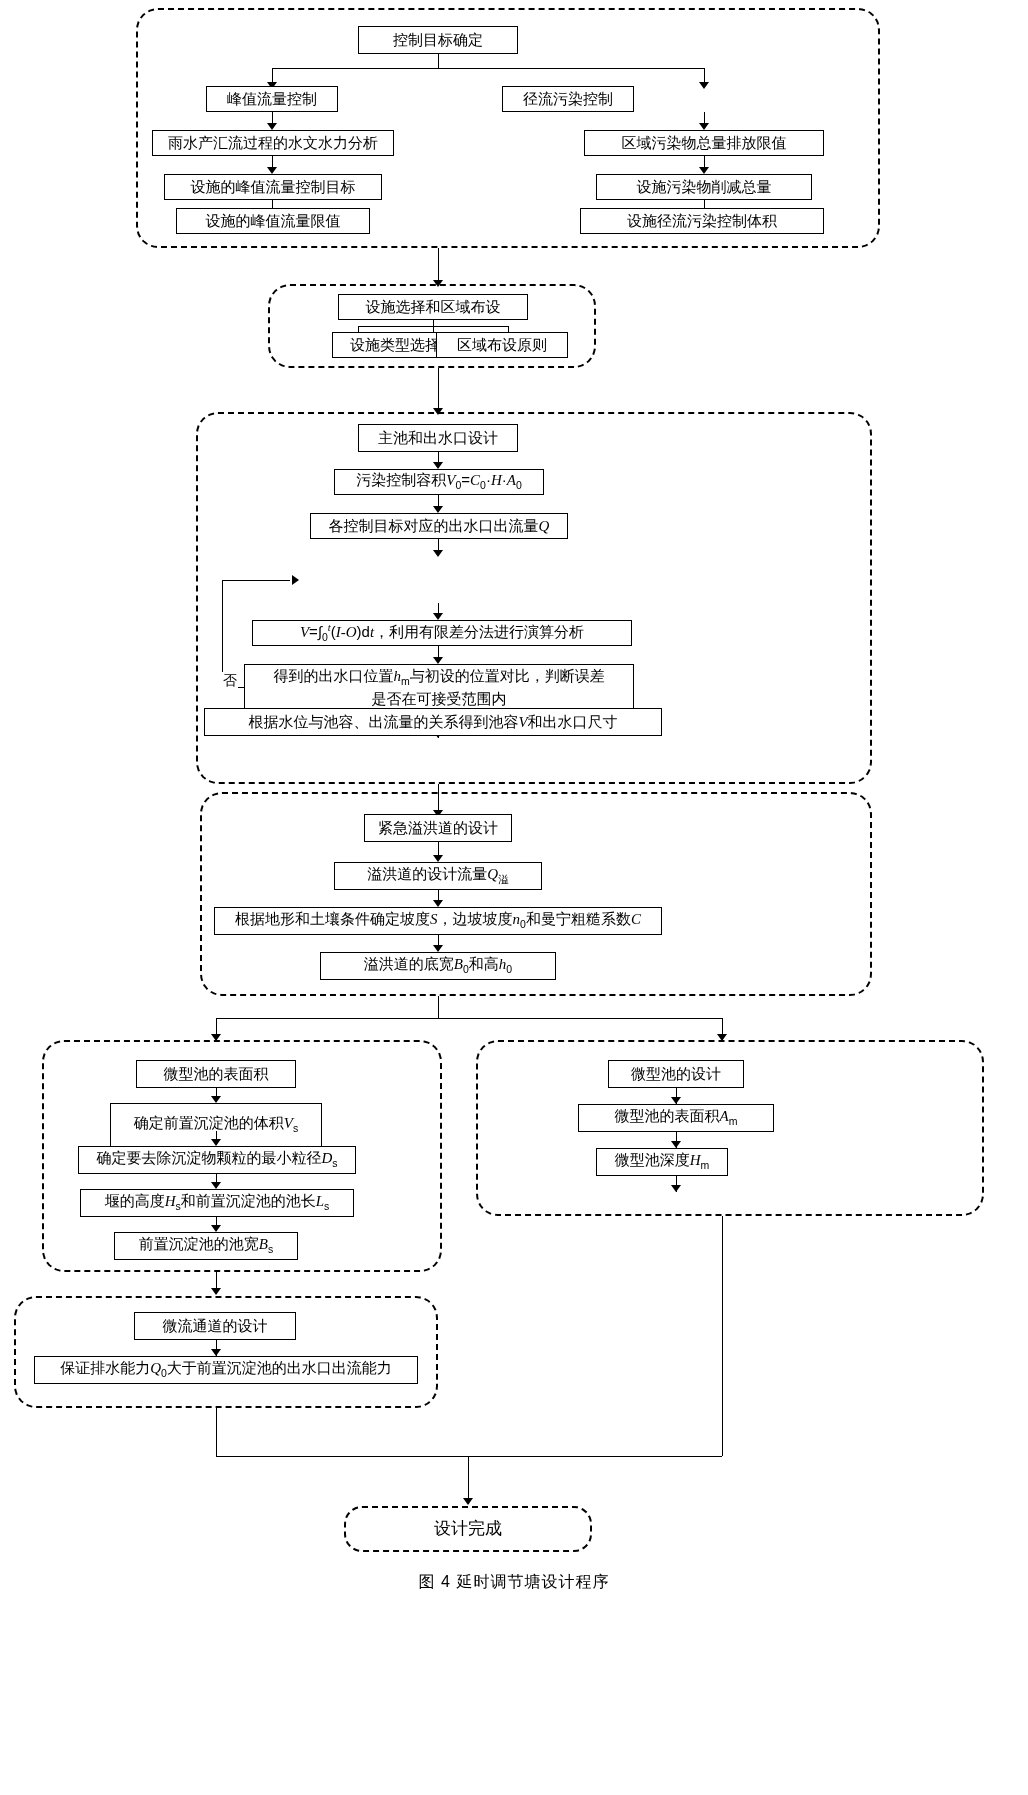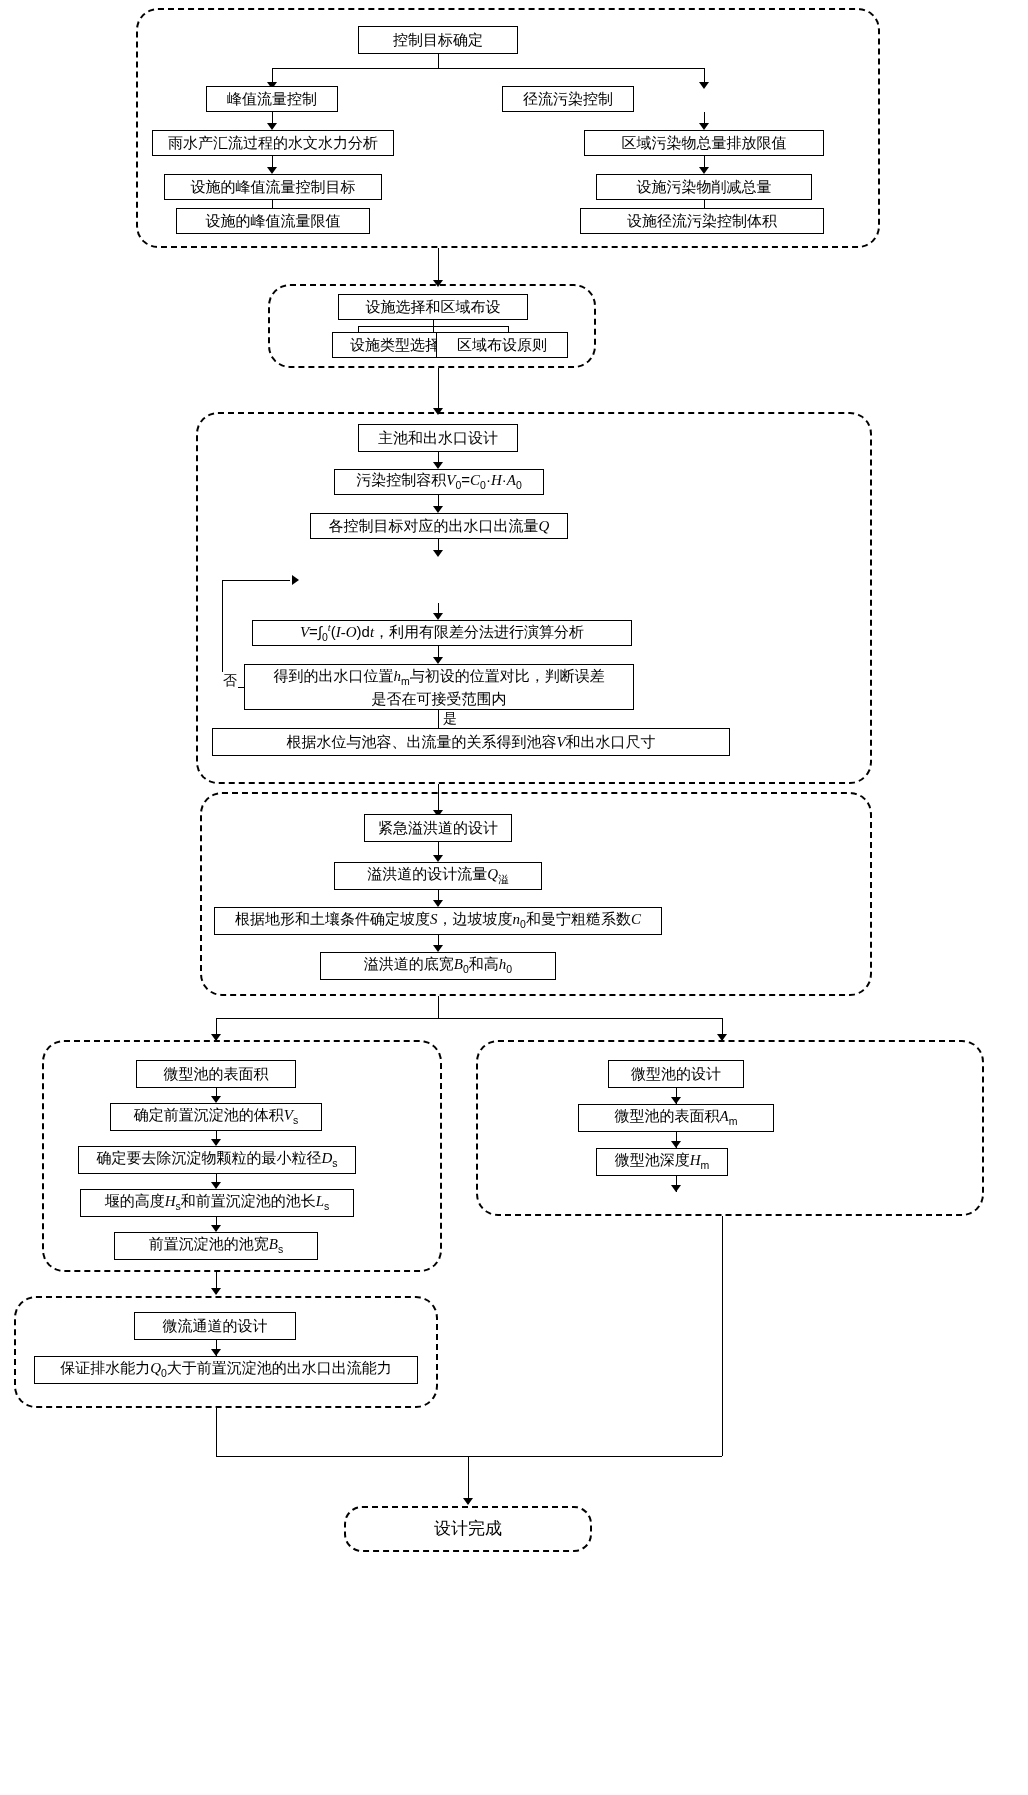--- a/index.html
+++ b/index.html
@@ -172,21 +172,21 @@
   <div class="line hline" style="left:222px; top:687px; width:22px;"></div>
   <div class="line vline" style="left:222px; top:580px; height:107px;"></div>
   <div class="line hline" style="left:222px; top:580px; width:68px;"></div>
   <div class="arrow left" style="left:292px; top:575px; transform:rotate(180deg);"></div>
   <div class="lbl" style="left:222px; top:672px;">否</div>
 
   <div class="line vline" style="left:438px; top:710px; height:28px;"></div>
   <div class="arrow" style="left:433px; top:731px;"></div>
   <div class="lbl" style="left:442px; top:710px;">是</div>
 
-  <div class="box" style="left:204px; top:728px; width:518px; height:28px;margin-left:8px;">
+  <div class="box" style="left:204px; top:708px; width:458px; height:28px;">
     <span>根据水位与池容、出流量的关系得到池容<i>V</i>和出水口尺寸</span>
   </div>
 
   <div class="line vline" style="left:438px; top:784px; height:32px;"></div>
   <div class="arrow" style="left:433px; top:810px;"></div>
 
   <div class="grp" style="left:200px; top:792px; width:672px; height:204px;"></div>
 
   <div class="box" style="left:364px; top:814px; width:148px; height:28px;">紧急溢洪道的设计</div>
   <div class="line vline" style="left:438px; top:842px; height:18px;"></div>
@@ -213,39 +213,39 @@
   <div class="line vline" style="left:216px; top:1018px; height:22px;"></div>
   <div class="line vline" style="left:722px; top:1018px; height:22px;"></div>
   <div class="arrow" style="left:211px; top:1034px;"></div>
   <div class="arrow" style="left:717px; top:1034px;"></div>
 
   <div class="grp" style="left:42px; top:1040px; width:400px; height:232px;"></div>
   <div class="box" style="left:136px; top:1060px; width:160px; height:28px;">微型池的表面积</div>
   <div class="line vline" style="left:216px; top:1088px; height:14px;"></div>
   <div class="arrow" style="left:211px; top:1096px;"></div>
 
-  <div class="box" style="left:110px; top:1103px; width:212px; height:28px;">
+  <div class="box" style="left:110px; top:1103px; width:212px; height:44px;">
     <span>确定前置沉淀池的体积<i>V</i><sub>s</sub></span>
   </div>
   <div class="line vline" style="left:216px; top:1131px; height:14px;"></div>
   <div class="arrow" style="left:211px; top:1139px;"></div>
 
   <div class="box" style="left:78px; top:1146px; width:278px; height:28px;">
     <span>确定要去除沉淀物颗粒的最小粒径<i>D</i><sub>s</sub></span>
   </div>
   <div class="line vline" style="left:216px; top:1174px; height:14px;"></div>
   <div class="arrow" style="left:211px; top:1182px;"></div>
 
   <div class="box" style="left:80px; top:1189px; width:274px; height:28px;">
     <span>堰的高度<i>H</i><sub>s</sub>和前置沉淀池的池长<i>L</i><sub>s</sub></span>
   </div>
   <div class="line vline" style="left:216px; top:1217px; height:14px;"></div>
   <div class="arrow" style="left:211px; top:1225px;"></div>
 
-  <div class="box" style="left:114px; top:1232px; width:204px; height:28px;">
+  <div class="box" style="left:114px; top:1232px; width:184px; height:28px;">
     <span>前置沉淀池的池宽<i>B</i><sub>s</sub></span>
   </div>
 
   <div class="grp" style="left:476px; top:1040px; width:508px; height:176px;"></div>
   <div class="box" style="left:608px; top:1060px; width:136px; height:28px;">微型池的设计</div>
   <div class="line vline" style="left:676px; top:1088px; height:16px;"></div>
   <div class="arrow" style="left:671px; top:1097px;"></div>
 
   <div class="box" style="left:578px; top:1104px; width:196px; height:28px;">
     <span>微型池的表面积<i>A</i><sub>m</sub></span>
@@ -272,14 +272,15 @@
   </div>
 
   <div class="line vline" style="left:216px; top:1408px; height:48px;"></div>
   <div class="line vline" style="left:722px; top:1216px; height:240px;"></div>
   <div class="line hline" style="left:216px; top:1456px; width:506px;"></div>
   <div class="line vline" style="left:468px; top:1456px; height:48px;"></div>
   <div class="arrow" style="left:463px; top:1498px;"></div>
 
   <div class="box dash" style="left:344px; top:1506px; width:248px; height:46px; font-size:17px;">设计完成</div>
 
+  <div class="caption" style="left:0; top:1572px;">图 4   延时调节塘设计程序</div>
 
 </div>
 
 </body></html>

